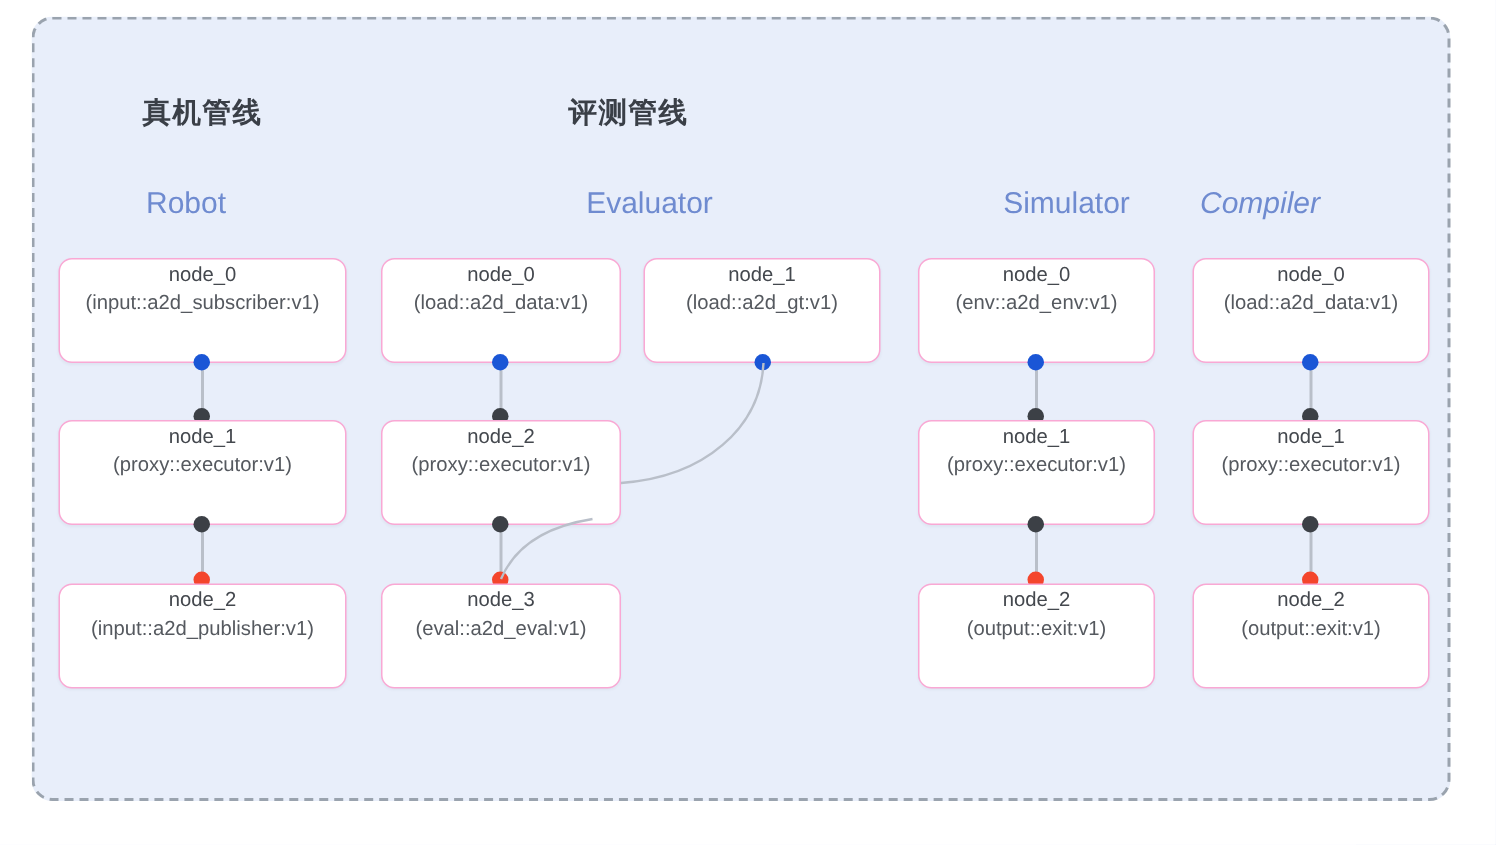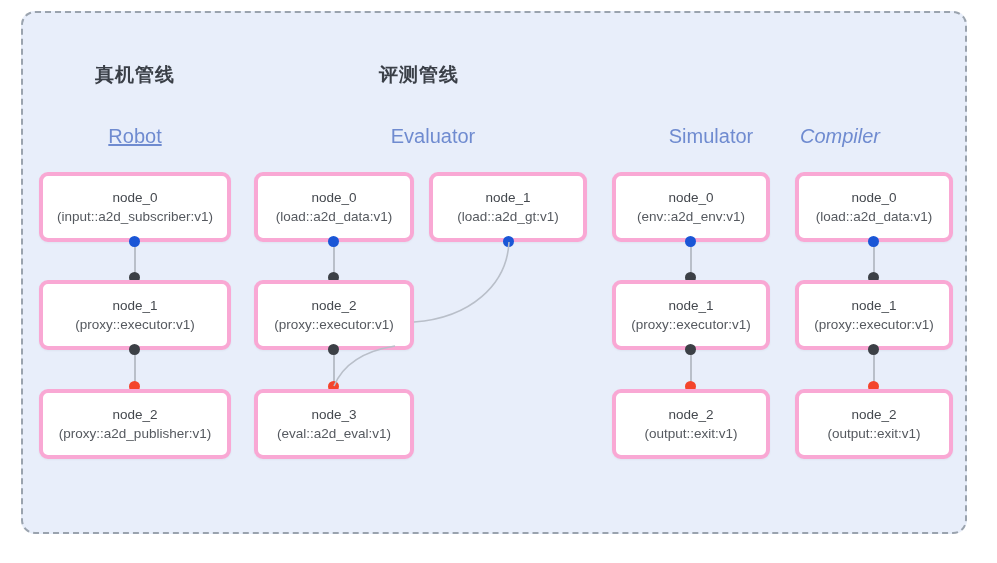--- a/index.html
+++ b/index.html
@@ -43,27 +43,26 @@
   .col-title-en {
     position: absolute;
     text-align: center;
     font-size: 20px;
     color: #6f8bd0;
     white-space: nowrap;
   }
   .node {
     position: absolute;
     background: #ffffff;
-    border: 4px solid #f9a8d4;
+    border: 1px solid #f9a8d4;
     border-radius: 9px;
     box-sizing: border-box;
     display: flex;
     flex-direction: column;
     align-items: center;
-    justify-content: center;
     box-shadow: 0 1px 2px rgba(40,50,70,0.05);
   }
   .node-title {
     font-size: 13.5px;
     color: #44484e;
     line-height: 19px;
     white-space: nowrap;
   }
   .node-sub {
     font-size: 13.5px;
@@ -97,41 +96,41 @@
   }
 </style>
 </head>
 <body>
 
 <div id="canvas">
 
   <div id="panel"></div>
 
   <div class="col-title-cn" style="left:39px; top:62px; width:192px;">真机管线</div>
-  <div class="col-title-en" style="left:39px; top:125px; width:192px;text-decoration:underline;">Robot</div>
+  <div class="col-title-en" style="left:28px; top:125px; width:192px;">Robot</div>
 
   <div class="node" style="left:39px; top:172px; width:192px; height:70px;">
     <div class="node-title">node_0</div>
     <div class="node-sub">(input::a2d_subscriber:v1)</div>
   </div>
   <div class="conn" style="left:134px; top:242px; height:36px;"></div>
   <div class="dot dot-blue" style="left:129px; top:236px;"></div>
   <div class="dot dot-black" style="left:129px; top:272px;"></div>
 
   <div class="node" style="left:39px; top:280px; width:192px; height:70px;">
     <div class="node-title">node_1</div>
     <div class="node-sub">(proxy::executor:v1)</div>
   </div>
   <div class="conn" style="left:134px; top:350px; height:36px;"></div>
   <div class="dot dot-black" style="left:129px; top:344px;"></div>
   <div class="dot dot-red" style="left:129px; top:381px;"></div>
 
   <div class="node" style="left:39px; top:389px; width:192px; height:70px;">
     <div class="node-title">node_2</div>
-    <div class="node-sub">(proxy::a2d_publisher:v1)</div>
+    <div class="node-sub">(input::a2d_publisher:v1)</div>
   </div>
 
   <div class="col-title-cn" style="left:254px; top:62px; width:330px;">评测管线</div>
   <div class="col-title-en" style="left:268px; top:125px; width:330px;">Evaluator</div>
 
   <div class="node" style="left:254px; top:172px; width:160px; height:70px;">
     <div class="node-title">node_0</div>
     <div class="node-sub">(load::a2d_data:v1)</div>
   </div>
   <div class="conn" style="left:333px; top:242px; height:36px;"></div>

